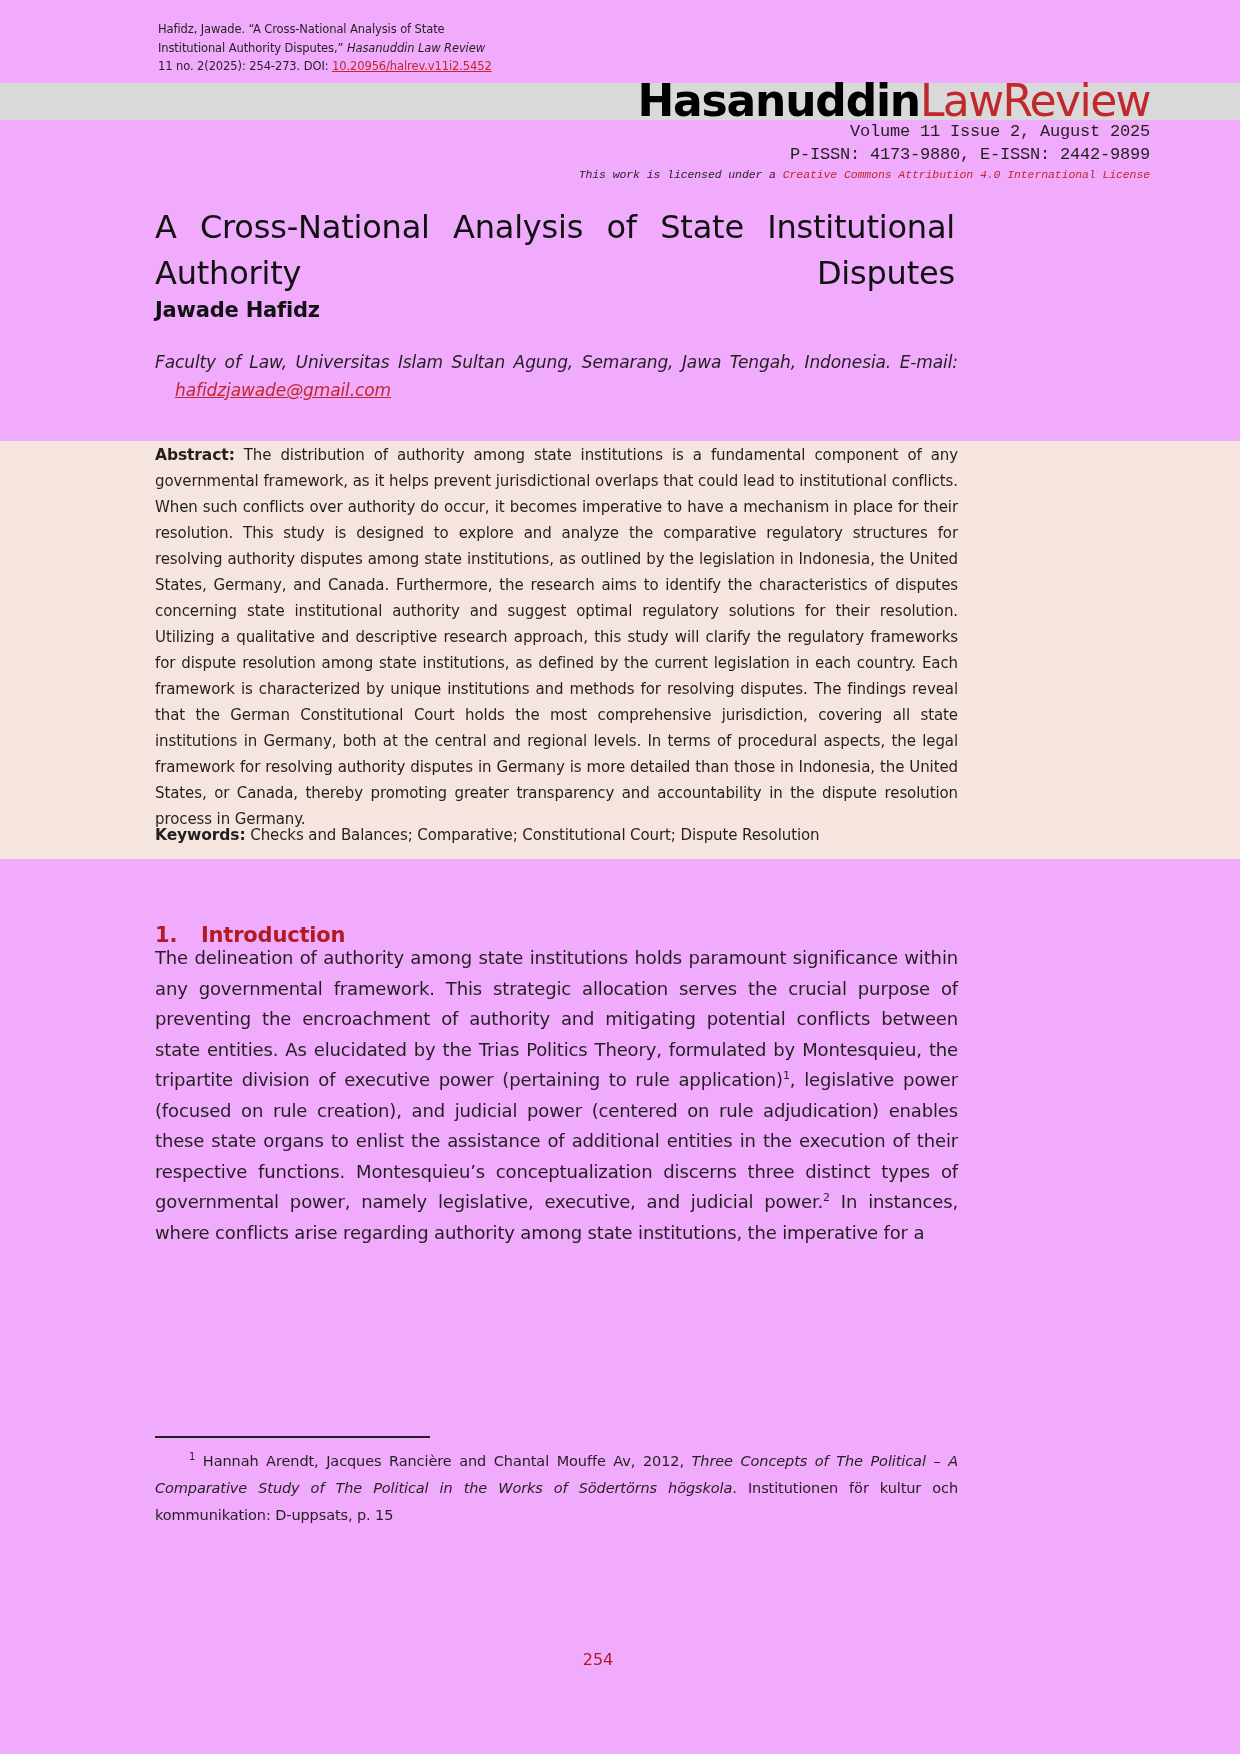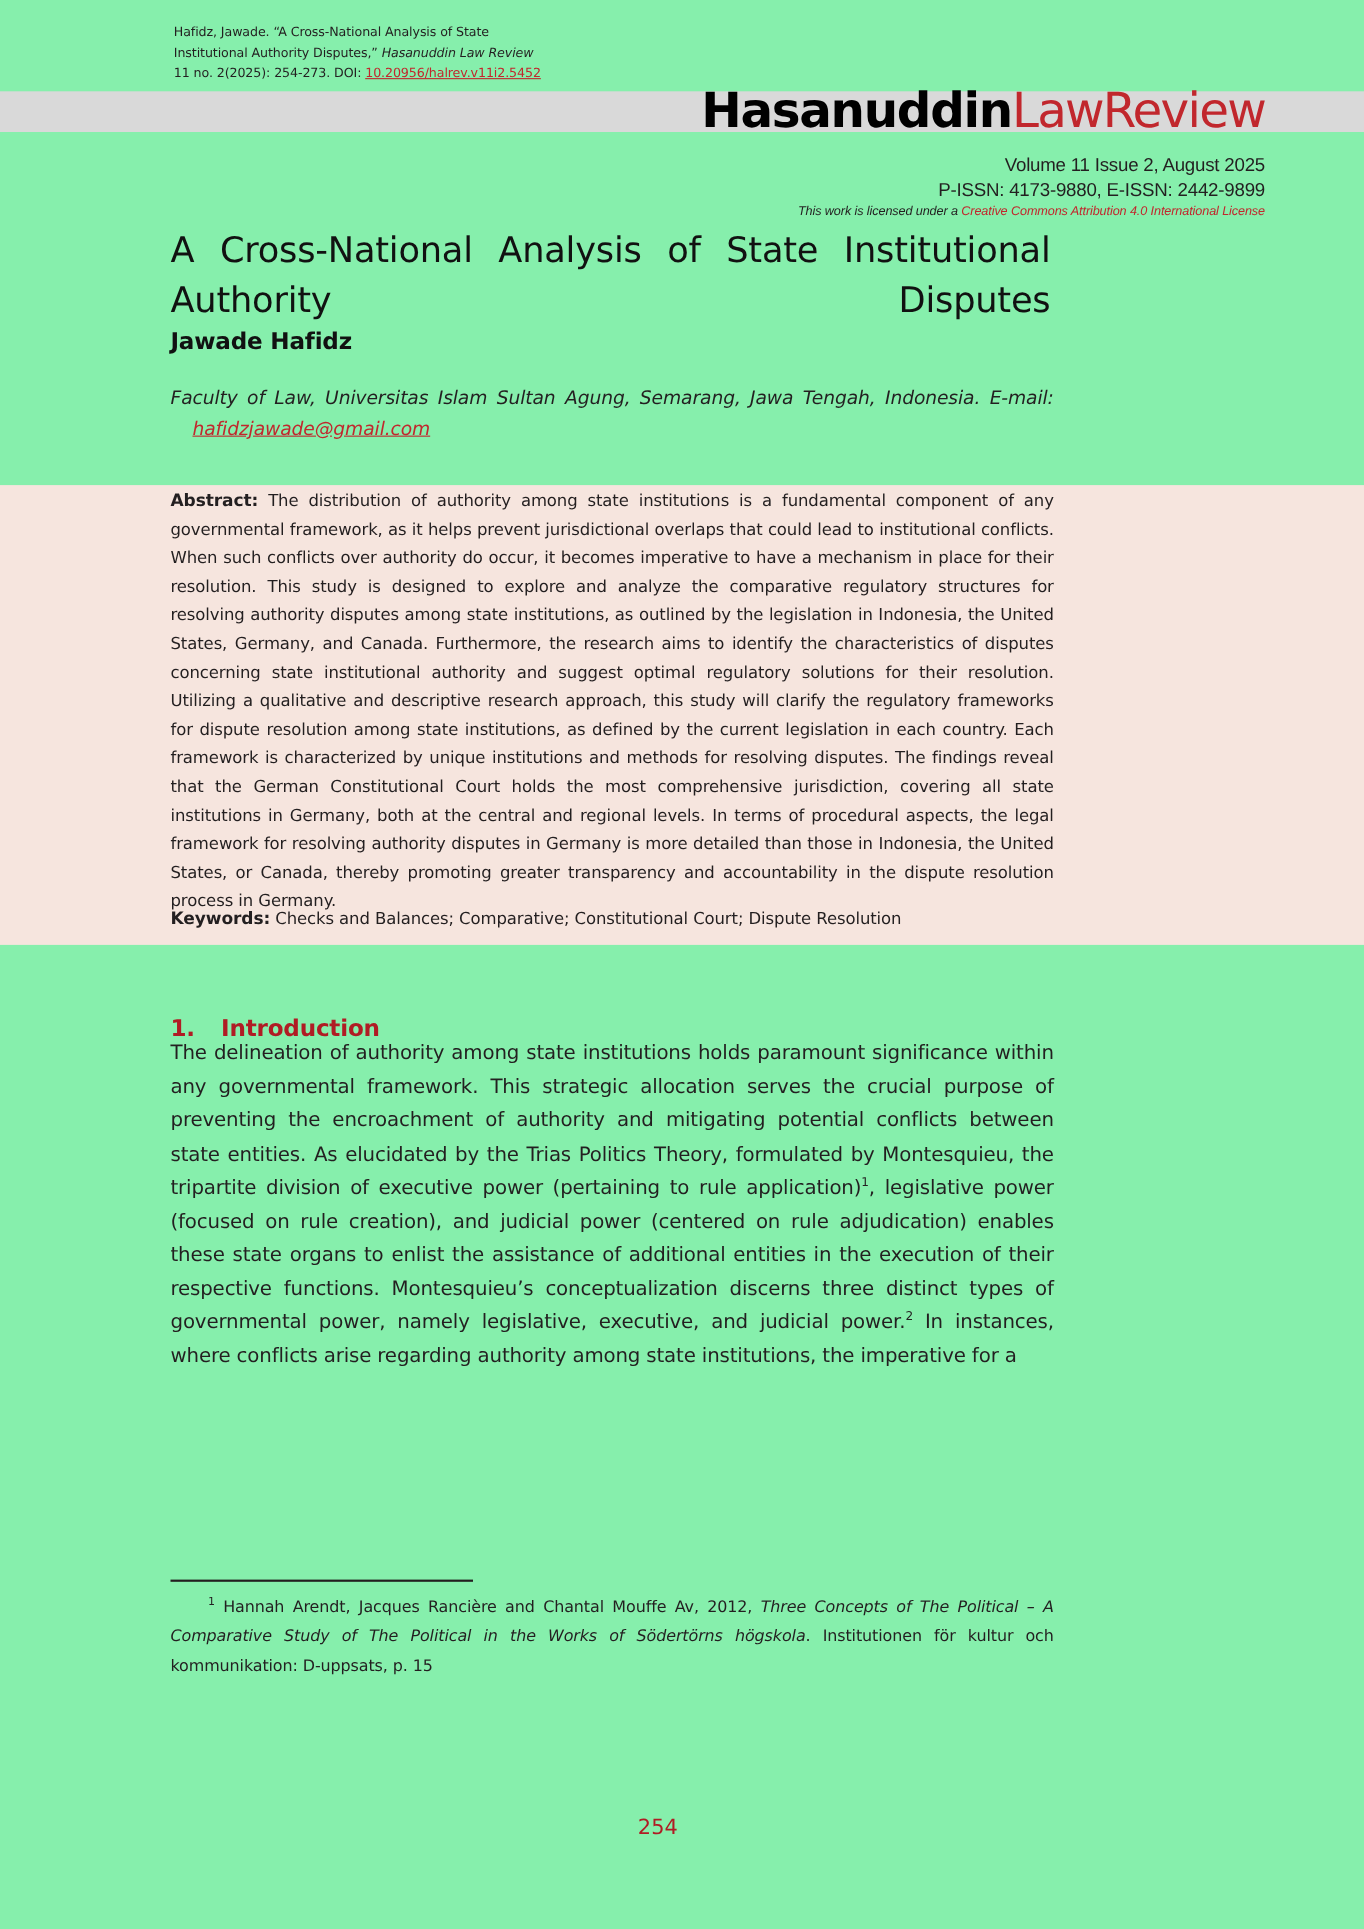--- a/index.html
+++ b/index.html
@@ -13,21 +13,21 @@
     font-family: "DejaVu Sans", sans-serif;
     color: #1a1a1a;
     position: relative;
     overflow: hidden;
   }
 
   .page {
     position: relative;
     width: 1240px;
     height: 1754px;
-    background: #86efac;
+    background: #f0abfc;
   }
 
   
   .cite-header {
     position: absolute;
     left: 158px;
     top: 20px;
     width: 430px;
     font-family: "DejaVu Sans", sans-serif;
     font-size: 11.5px;
@@ -69,23 +69,23 @@
   .mast-red {
     color: #c1272d;
     font-weight: normal;
     letter-spacing: -1.6px;
   }
 
   
   .journal-meta {
     position: absolute;
     right: 90px;
-    top: 138px;
+    top: 120px;
     text-align: right;
-    font-family: Liberation Sans, sans-serif;
+    font-family: Liberation Mono, monospace;
   }
   .journal-meta .meta-line {
     font-size: 17px;
     line-height: 23px;
     color: #231f20;
     letter-spacing: -0.2px;
   }
   .license-line {
     margin-top: 1px;
     font-size: 11.5px;
@@ -253,21 +253,21 @@
     font-style: italic;
   }
 
   
   .page-number {
     position: absolute;
     left: 0;
     top: 1650px;
     width: 1196px;
     text-align: center;
-    font-size: 19px;
+    font-size: 16px;
     color: #b01c24;
   }
 </style>
 </head>
 <body>
 
 <div class="page">
 
   <div class="cite-header">
     <div>Hafidz, Jawade. “A Cross-National Analysis of State</div>

